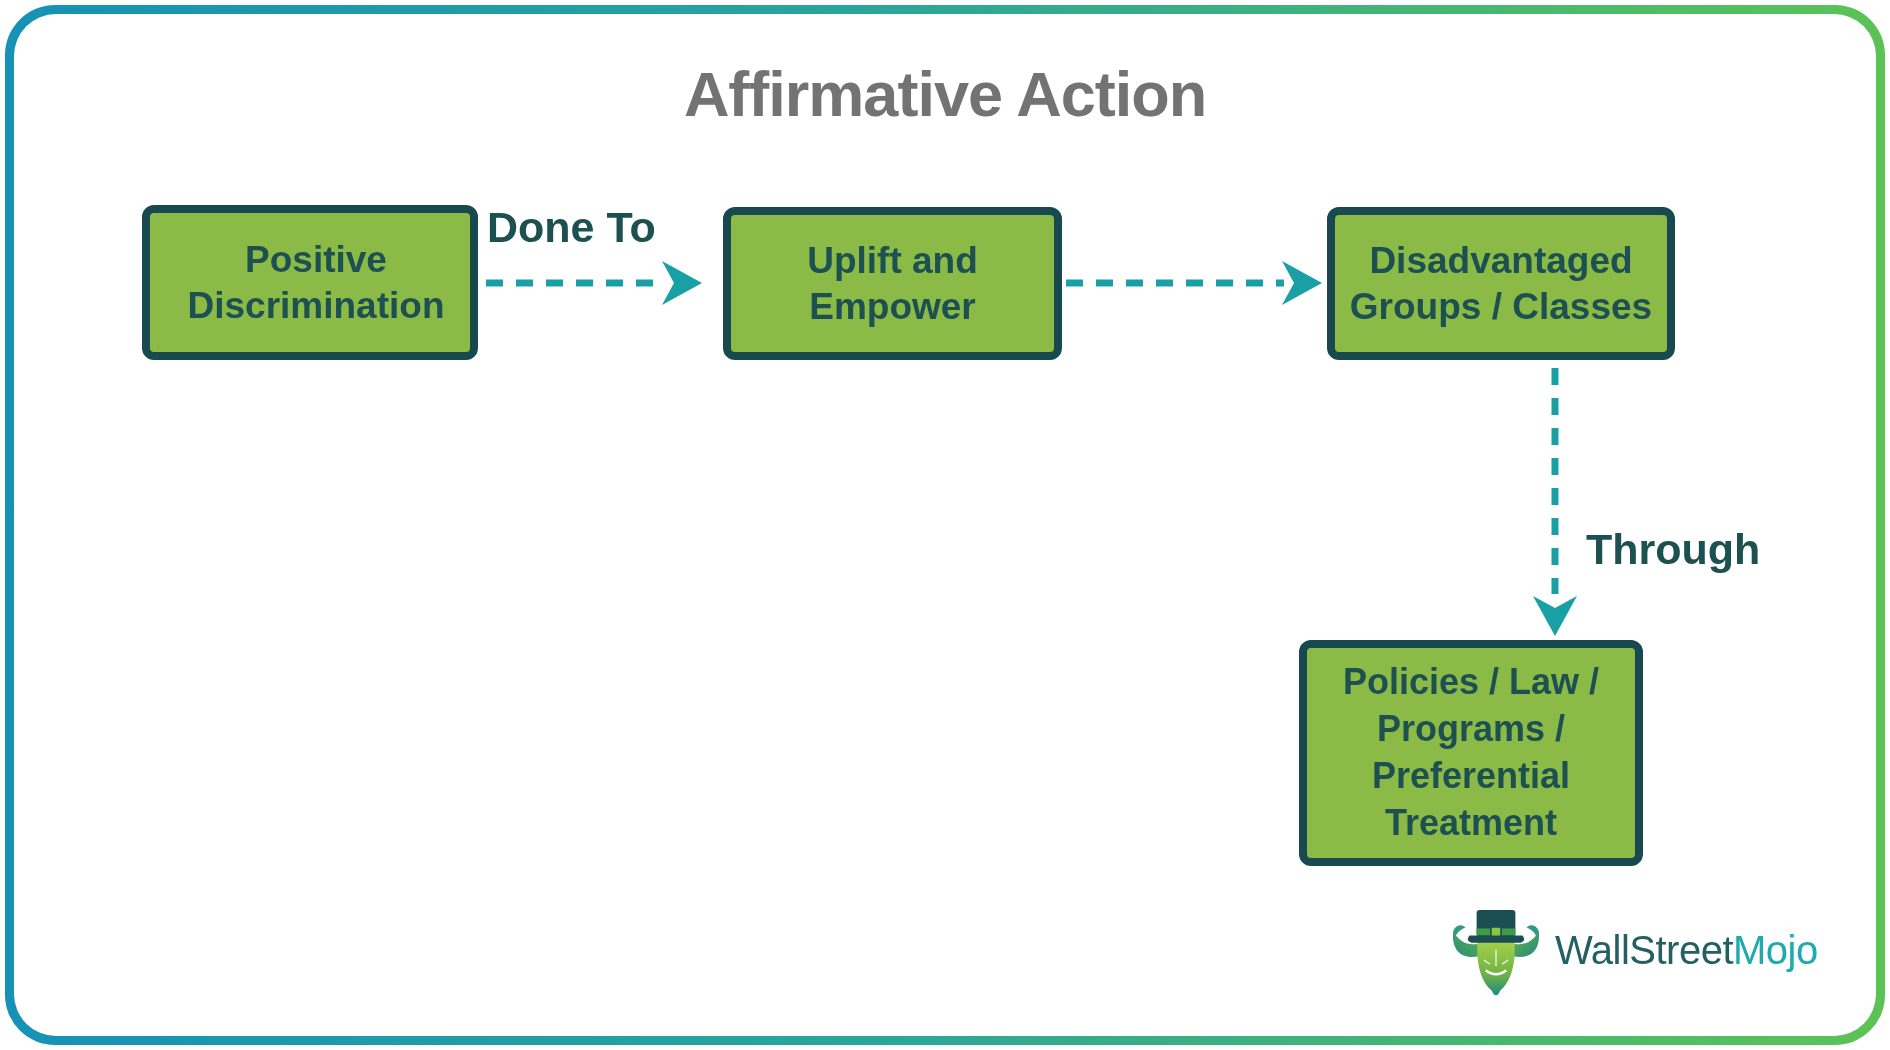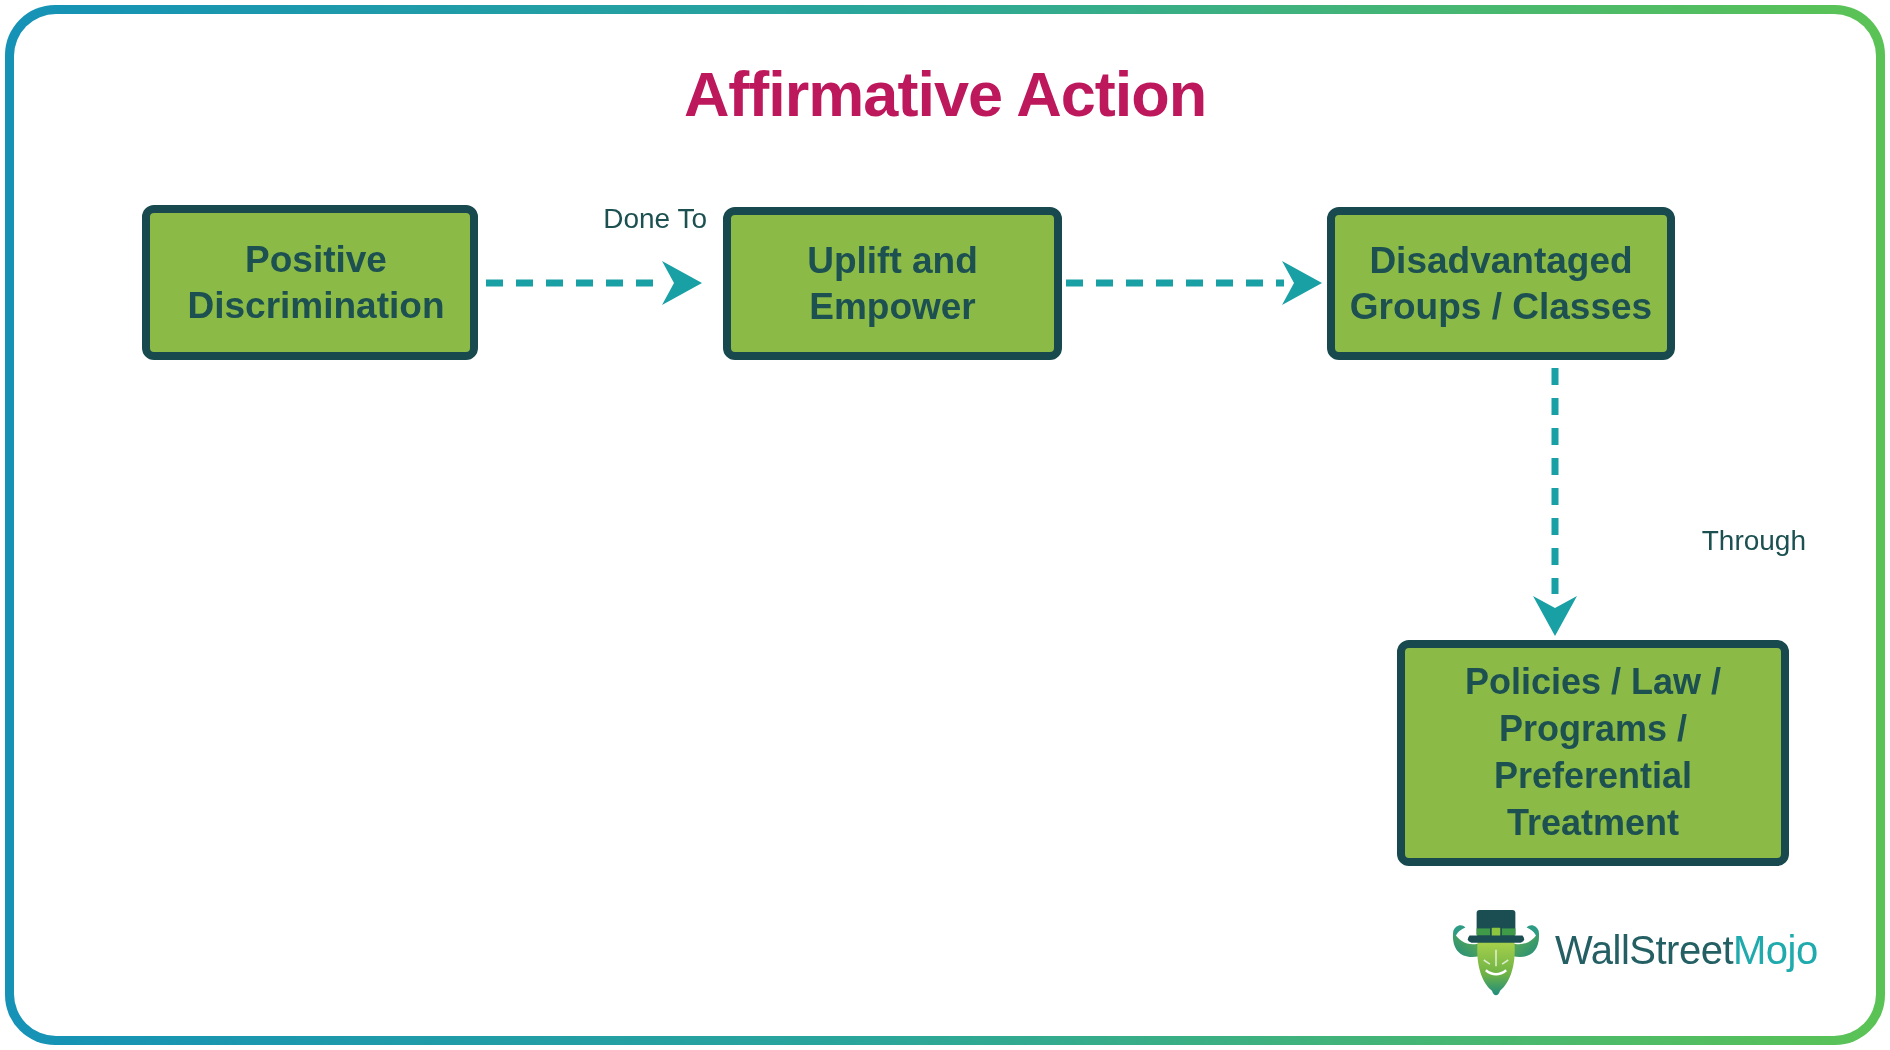--- a/index.html
+++ b/index.html
@@ -13,42 +13,42 @@
   }
   .card-inner {
     position: absolute; left: 9px; top: 9px; width: 1862px; height: 1022px;
     border-radius: 42px; background: #ffffff;
   }
 
   .page-title {
     position: absolute; left: 0; top: 58px; width: 1890px;
     text-align: center;
     font-size: 63px; font-weight: 800; letter-spacing: -1px;
-    color: #be185d;
+    color: #737373;
   }
 
   .node {
     position: absolute;
     background: #8CBA47;
     border: 8px solid #17494E;
     border-radius: 12px;
     display: flex; align-items: center; justify-content: center;
     text-align: center;
     color: #1C5051; font-weight: 800; font-size: 37px; line-height: 1.22;
     white-space: pre-line;
   }
   .node-1 { left: 142px; top: 205px; width: 336px; height: 155px; padding-left: 12px; }
   .node-2 { left: 723px; top: 207px; width: 339px; height: 153px; }
   .node-3 { left: 1327px; top: 207px; width: 348px; height: 153px; }
-  .node-4 { left: 1397px; top: 640px; width: 392px; height: 226px; font-size: 36px; line-height: 1.3; border-radius: 12px; }
+  .node-4 { left: 1299px; top: 640px; width: 344px; height: 226px; font-size: 36px; line-height: 1.3; border-radius: 12px; }
 
   .edge-label {
     position: absolute;
-    color: #1C5051; font-weight: 400; font-size: 28px;
-    text-align: right; width: 220px;
+    color: #1C5051; font-weight: 700; font-size: 43px;
+    text-align: left; width: 220px;
   }
   .edge-label-1 { left: 487px; top: 203px; }
   .edge-label-2 { left: 1586px; top: 525px; }
 
   .arrows-layer { position: absolute; left: 0; top: 0; width: 1890px; height: 1050px; pointer-events: none; }
 
   .logo {
     position: absolute; left: 1445px; top: 905px; height: 105px;
     display: flex; align-items: center;
   }

